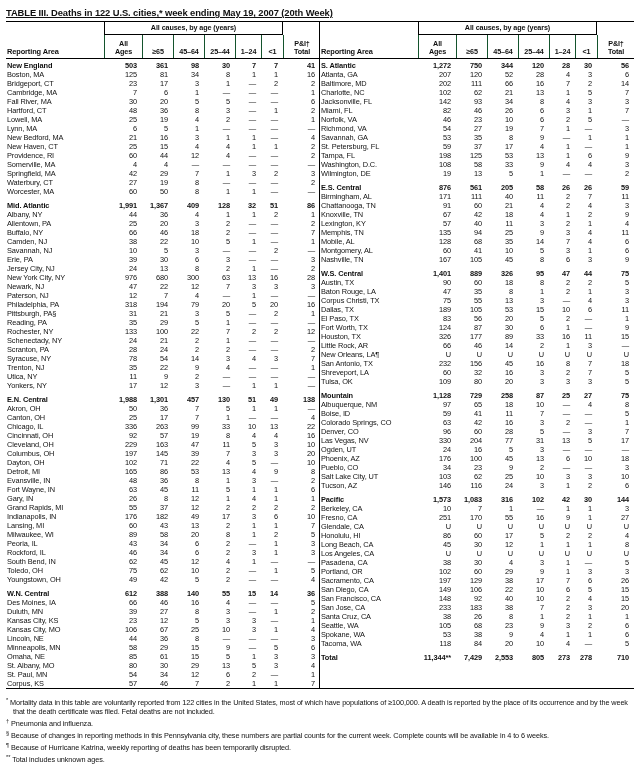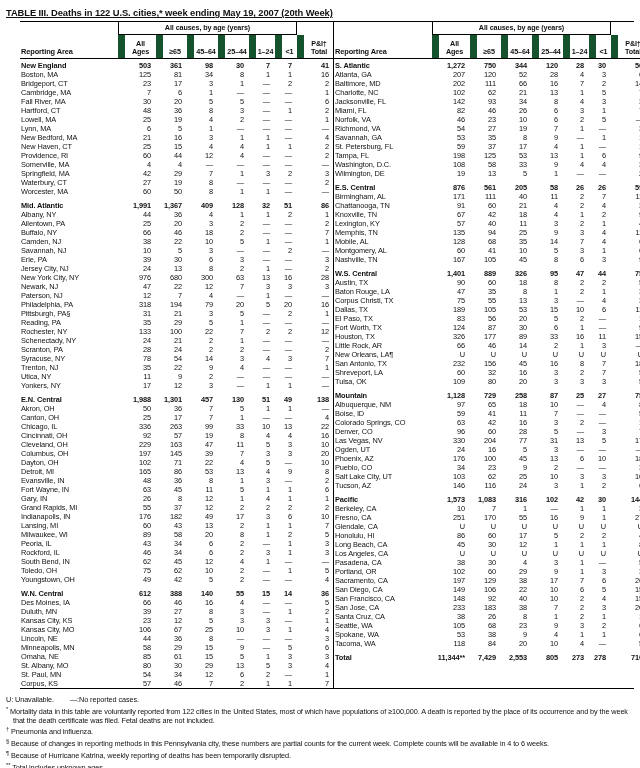--- a/index.html
+++ b/index.html
@@ -5,36 +5,36 @@
   * { box-sizing: border-box; }
   html,body { margin:0; padding:0; }
   body {
     width:640px; height:768px; background:#ffffff; color:#111;
     font-family:"Liberation Sans", sans-serif;
     letter-spacing:-0.1px;
   }
   .page { padding:5px 6px 0 6px; }
   .title { font-size:9.4px; font-weight:700; margin:2px 0 3px 0;text-decoration:underline; }
 
-  .table { display:flex; border-top:1.2px solid #000; border-bottom:1px solid #000;margin-left:14px; }
+  .table { display:flex; border-top:1.2px solid #000; border-bottom:1px solid #000; }
   .half { width:314px; }
   .half.left { border-right:1px solid #000; }
 
   .grid { display:grid; grid-template-columns:98px 38px 31px 31px 31px 26px 22px 37px; }
 
   .hrow1 { height:13px; }
   .h-group {
     grid-column:2/8; border-left:1px solid #000; border-right:1px solid #000;
     border-bottom:1px solid #000; font-weight:700; font-size:7.2px;
     text-align:center; line-height:12px;
   }
   .hrow2 { border-bottom:1px solid #000; height:24px; }
   .h-area { font-size:7.4px; font-weight:700; display:flex; align-items:flex-end; padding:0 0 2px 1px; }
   .h-col {
-    border-left:7px solid #14532d; font-weight:700; font-size:7.2px; text-align:center;
+    border-left:1px solid #14532d; font-weight:700; font-size:7.2px; text-align:center;
     display:flex; align-items:flex-end; justify-content:center;
     white-space:pre-line; line-height:8px; padding-bottom:2px;
   }
 
   .tbody { padding-top:2px; }
   .row { height:9px; line-height:9px; font-size:7.4px; }
   .row.gap { margin-top:5px; }
   .row.bold { font-weight:700; }
   .area { white-space:nowrap; overflow:hidden; padding-left:1px; }
   .num { text-align:right; padding-right:5px; font-variant-numeric:tabular-nums; }
@@ -1407,23 +1407,19 @@
             <div class="num">2,553</div>
             <div class="num">805</div>
             <div class="num">273</div>
             <div class="num">278</div>
             <div class="num">710</div>
           </div>
         </div>
       </div>
   </div>
   <div class="foot" id="footnotes">
-    <div class="legend">
-      <span class="l1">U: Unavailable.</span>
-      <span class="l2">—:No reported cases.</span>
-    </div>
   <div class="fn"><span class="mk">*</span> Mortality data in this table are voluntarily reported from 122 cities in the United States, most of which have populations of ≥100,000. A death is reported by the place of its occurrence and by the week that the death certificate was filed. Fetal deaths are not included.</div>
       <div class="fn"><span class="mk">†</span> Pneumonia and influenza.</div>
       <div class="fn"><span class="mk">§</span> Because of changes in reporting methods in this Pennsylvania city, these numbers are partial counts for the current week. Complete counts will be available in 4 to 6 weeks.</div>
       <div class="fn"><span class="mk">¶</span> Because of Hurricane Katrina, weekly reporting of deaths has been temporarily disrupted.</div>
       <div class="fn"><span class="mk">**</span> Total includes unknown ages.</div>
     </div>
 </div>
 
 </body></html>

